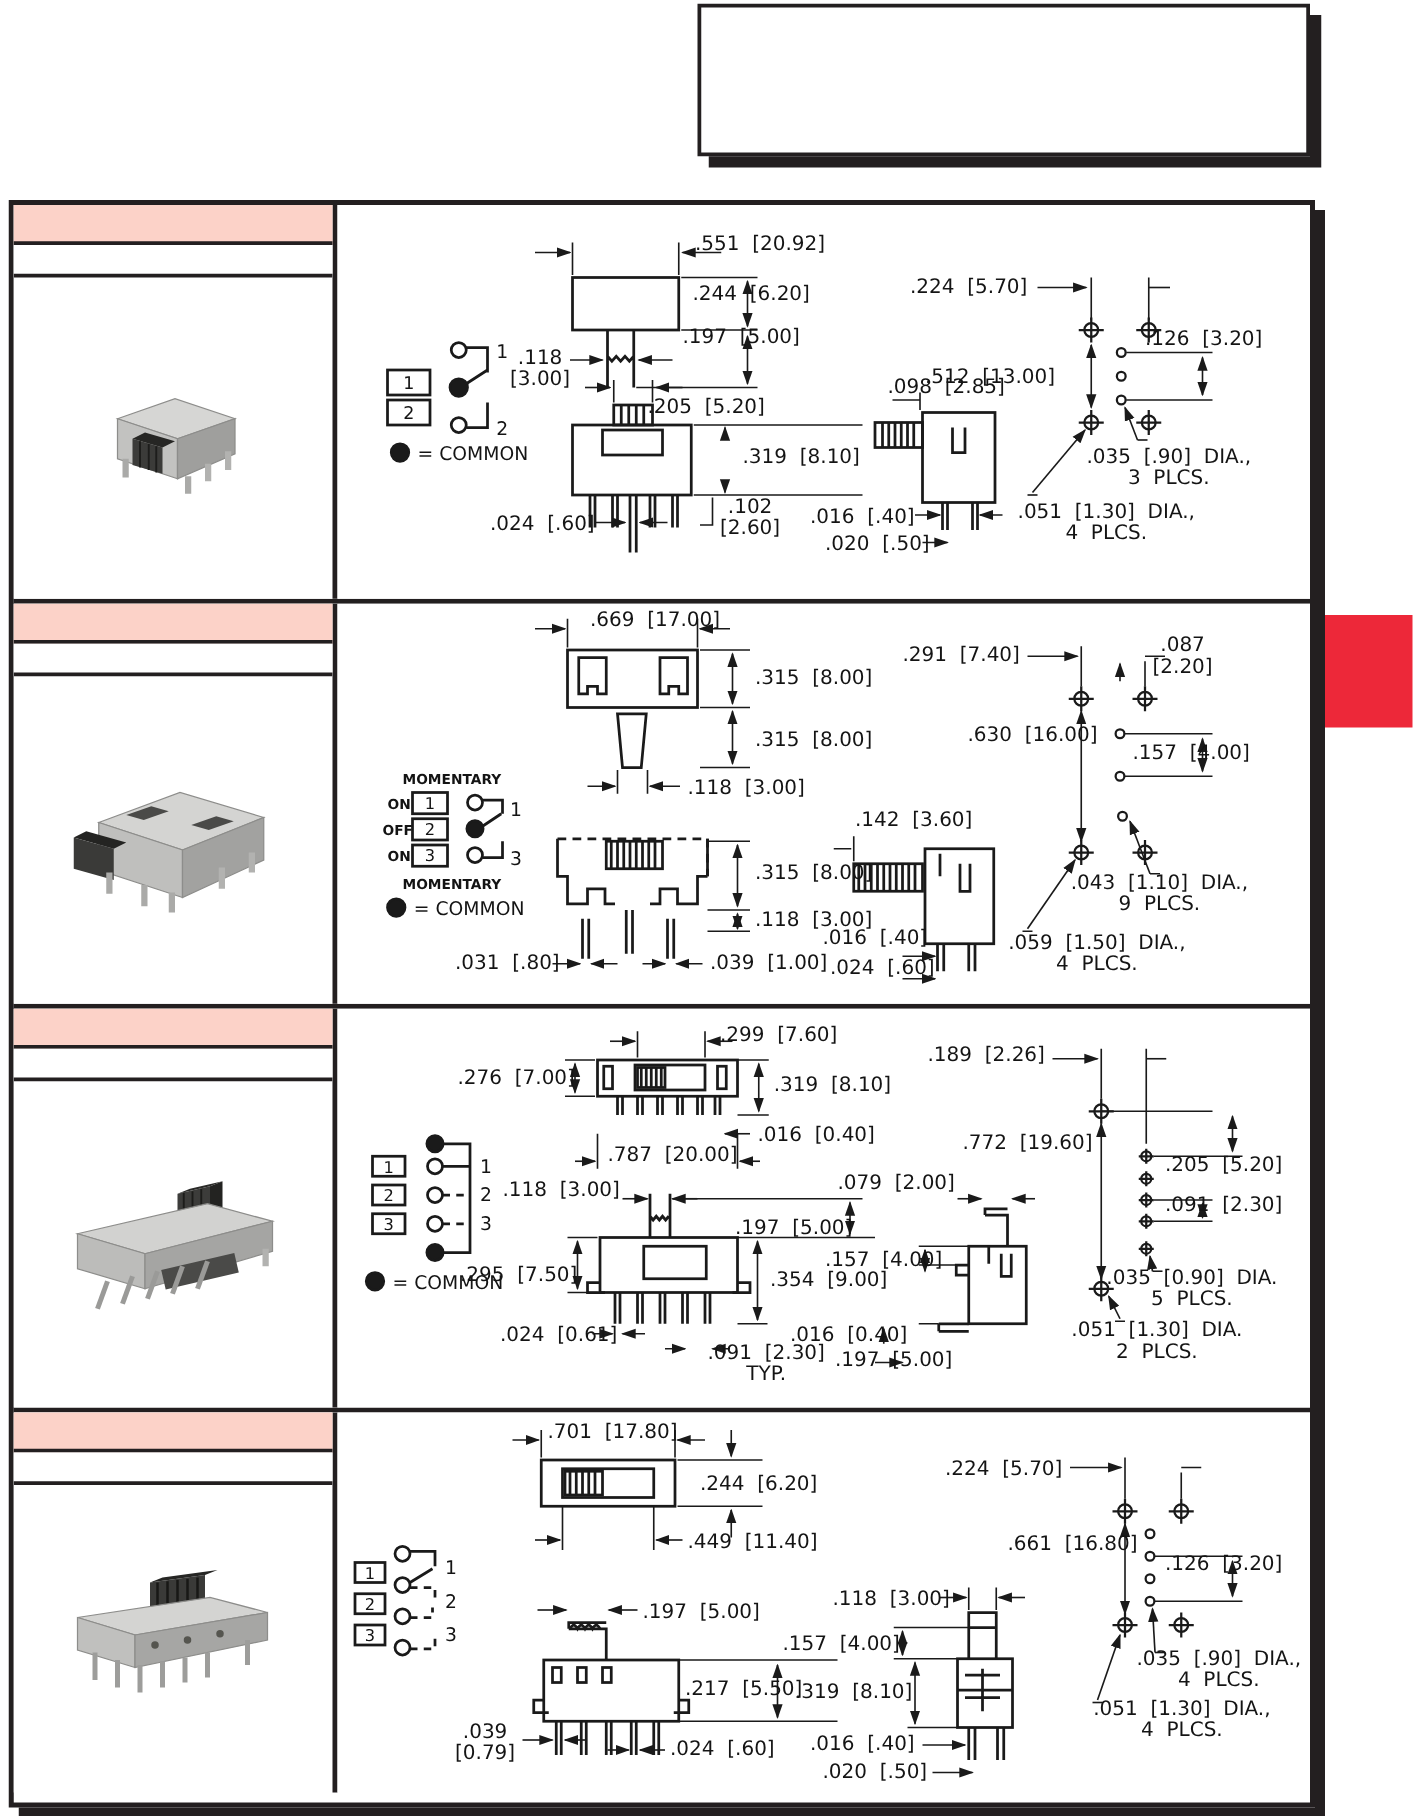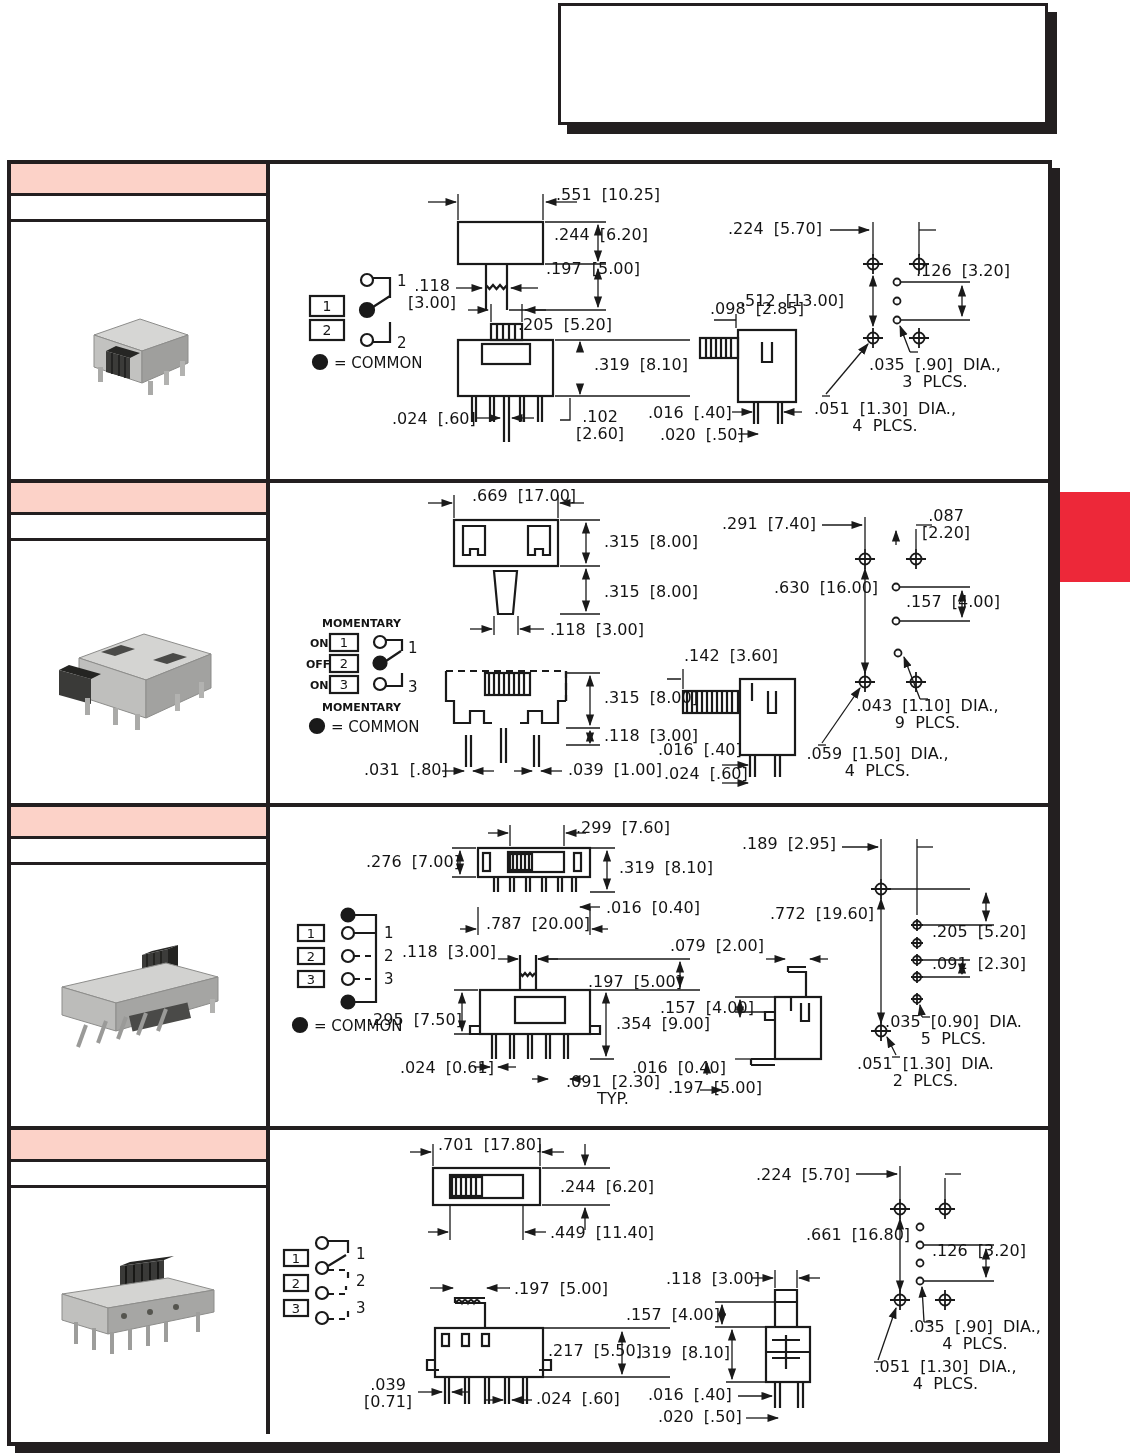--- a/index.html
+++ b/index.html
@@ -129,28 +129,28 @@
           <line x1="556" y1="230" x2="598" y2="180" marker-end="url(#a1)"></line>
         </g>
         <g class="lg" fill="#141414">
           <text x="57" y="147" font-size="14" text-anchor="middle">1</text>
           <text x="57" y="171" font-size="14" text-anchor="middle">2</text>
           <text x="127" y="122" font-size="15">1</text>
           <text x="127" y="184" font-size="15">2</text>
           <text x="64" y="204" font-size="15">=  COMMON</text>
         </g>
       </svg>
-      <div class="lbl" style="left:286px;top:22px">.551  [10.25]</div>
+      <div class="lbl" style="left:286px;top:22px">.551  [20.92]</div>
       <div class="lbl" style="left:284px;top:62px">.244  [6.20]</div>
       <div class="lbl" style="left:276px;top:96px">.197  [5.00]</div>
       <div class="lbl c" style="left:138px;top:113px">.118
 [3.00]</div>
       <div class="lbl" style="left:248px;top:152px">.205  [5.20]</div>
       <div class="lbl" style="left:324px;top:192px">.319  [8.10]</div>
-      <div class="lbl c" style="left:306px;top:244px">.102
+      <div class="lbl c" style="left:306px;top:232px">.102
 [2.60]</div>
       <div class="lbl" style="left:122px;top:246px">.024  [.60]</div>
       <div class="lbl" style="left:440px;top:136px">.098  [2.85]</div>
       <div class="lbl" style="left:378px;top:240px">.016  [.40]</div>
       <div class="lbl" style="left:390px;top:262px">.020  [.50]</div>
       <div class="lbl" style="left:458px;top:56px">.224  [5.70]</div>
       <div class="lbl" style="left:470px;top:128px">.512  [13.00]</div>
       <div class="lbl" style="left:646px;top:98px">.126  [3.20]</div>
       <div class="lbl c" style="left:580px;top:192px;width:170px">.035  [.90]  DIA.,
 3  PLCS.</div>
@@ -439,21 +439,21 @@
       <div class="lbl" style="left:318px;top:166px">.197  [5.00]</div>
       <div class="lbl" style="left:98px;top:204px">.295  [7.50]</div>
       <div class="lbl" style="left:346px;top:208px">.354  [9.00]</div>
       <div class="lbl" style="left:130px;top:252px">.024  [0.61]</div>
       <div class="lbl c" style="left:296px;top:266px">.091  [2.30]
 TYP.</div>
       <div class="lbl" style="left:400px;top:130px">.079  [2.00]</div>
       <div class="lbl" style="left:390px;top:192px">.157  [4.00]</div>
       <div class="lbl" style="left:362px;top:252px">.016  [0.40]</div>
       <div class="lbl" style="left:398px;top:272px">.197  [5.00]</div>
-      <div class="lbl" style="left:472px;top:28px">.189  [2.95]</div>
+      <div class="lbl" style="left:472px;top:28px">.189  [2.26]</div>
       <div class="lbl" style="left:500px;top:98px">.772  [19.60]</div>
       <div class="lbl" style="left:662px;top:116px">.205  [5.20]</div>
       <div class="lbl" style="left:662px;top:148px">.091  [2.30]</div>
       <div class="lbl c" style="left:596px;top:206px;width:175px">.035  [0.90]  DIA.
 5  PLCS.</div>
       <div class="lbl c" style="left:568px;top:248px;width:175px">.051  [1.30]  DIA.
 2  PLCS.</div>
     </div>
   </div>
 
@@ -584,21 +584,21 @@
       </svg>
       <div class="lbl" style="left:168px;top:6px">.701  [17.80]</div>
       <div class="lbl" style="left:290px;top:48px">.244  [6.20]</div>
       <div class="lbl" style="left:280px;top:94px">.449  [11.40]</div>
       <div class="lbl" style="left:244px;top:150px">.197  [5.00]</div>
       <div class="lbl" style="left:396px;top:140px">.118  [3.00]</div>
       <div class="lbl" style="left:356px;top:176px">.157  [4.00]</div>
       <div class="lbl" style="left:278px;top:212px">.217  [5.50]</div>
       <div class="lbl" style="left:366px;top:214px">.319  [8.10]</div>
       <div class="lbl c" style="left:94px;top:246px">.039
-[0.71]</div>
+[0.79]</div>
       <div class="lbl" style="left:266px;top:260px">.024  [.60]</div>
       <div class="lbl" style="left:378px;top:256px">.016  [.40]</div>
       <div class="lbl" style="left:388px;top:278px">.020  [.50]</div>
       <div class="lbl" style="left:486px;top:36px">.224  [5.70]</div>
       <div class="lbl" style="left:536px;top:96px">.661  [16.80]</div>
       <div class="lbl" style="left:662px;top:112px">.126  [3.20]</div>
       <div class="lbl c" style="left:620px;top:188px;width:170px">.035  [.90]  DIA.,
 4  PLCS.</div>
       <div class="lbl c" style="left:588px;top:228px;width:175px">.051  [1.30]  DIA.,
 4  PLCS.</div>

